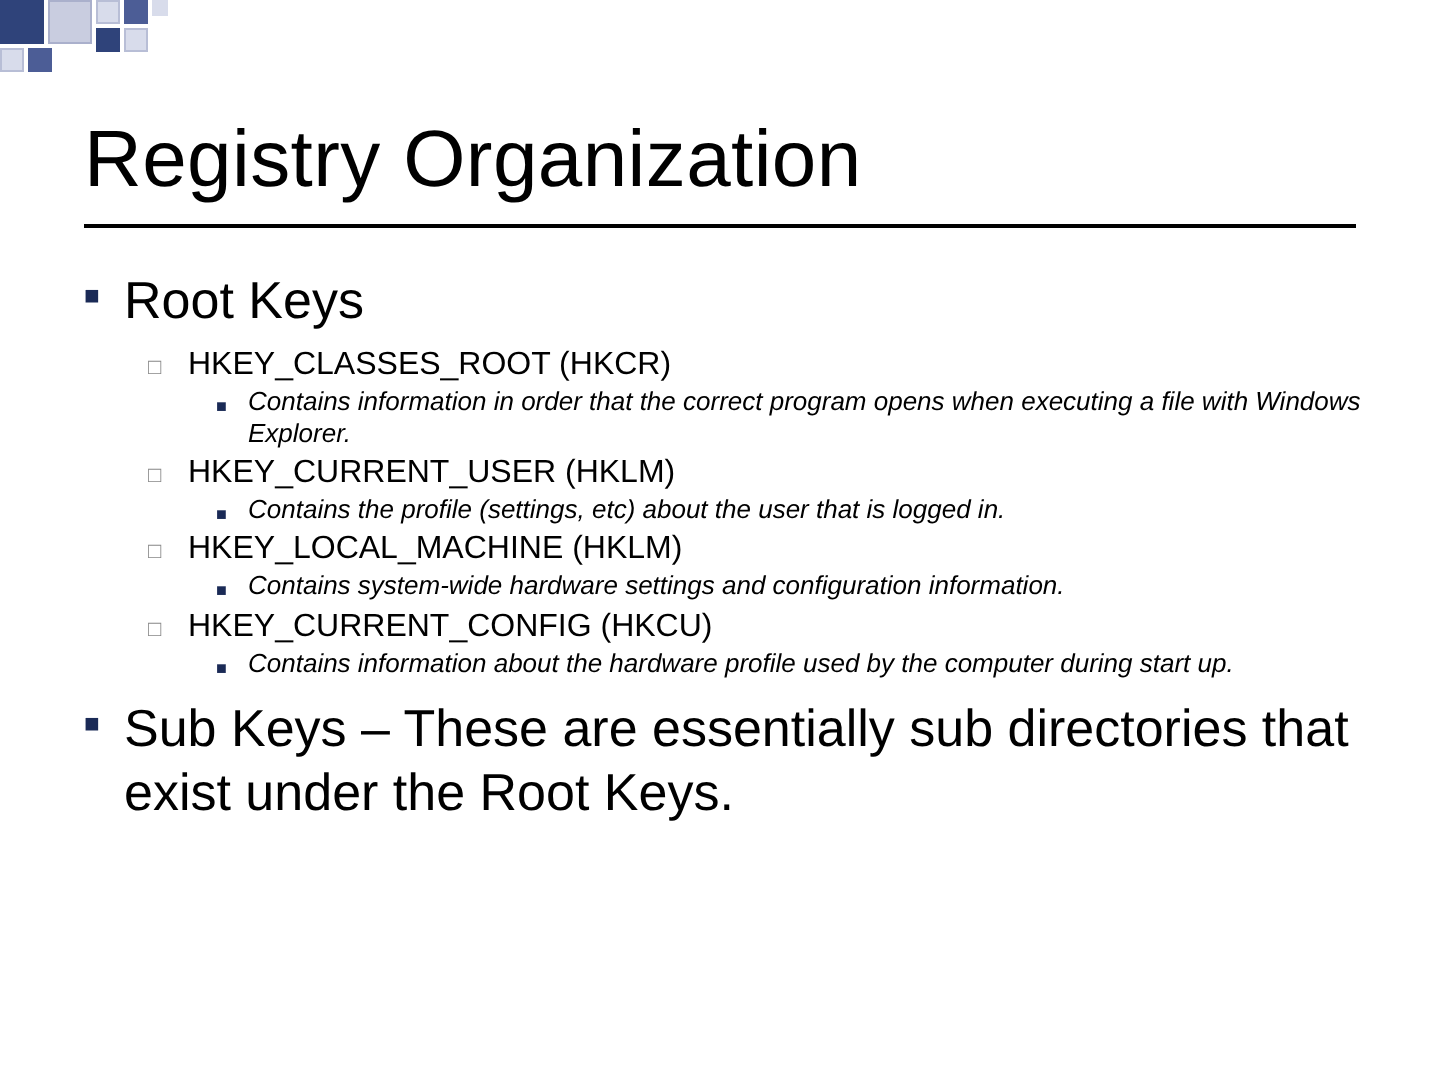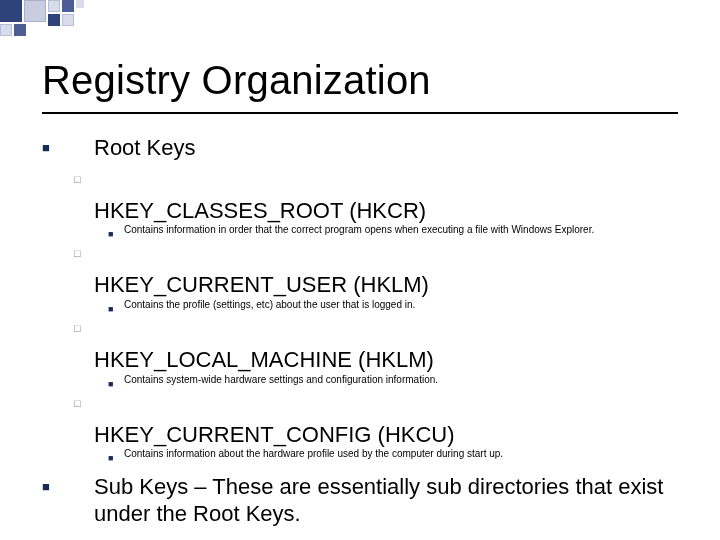--- a/index.html
+++ b/index.html
@@ -62,53 +62,52 @@
     margin-bottom: 6px;
   }
   .b1 > .mk {
     flex: 0 0 20px;
     font-size: 13px;
     color: #1a2a56;
     padding-top: 6px;
   }
   .b1 > .ct {
     flex: 1;
-    font-size: 22px;
-    margin-left: 32px;
+    font-size: 26px;
   }
   .b2 {
     display: flex;
     margin-left: 32px;
     margin-bottom: 0px;
   }
   .b2 > .mk {
     flex: 0 0 20px;
     font-size: 11px;
     color: #888;
     padding-top: 5px;
   }
   .b2 > .ct {
     flex: 1;
-    font-size: 22px;
-    margin-top: 29px;
+    font-size: 16px;
   }
   .b3 {
     display: flex;
     margin-left: 66px;
     margin-bottom: 2px;
   }
   .b3 > .mk {
     flex: 0 0 16px;
     font-size: 9px;
     color: #1a2a56;
     padding-top: 5px;
   }
   .b3 > .ct {
     flex: 1;
-    font-size: 10px;
+    font-size: 13px;
+    font-style: italic;
   }
   .mk-square-filled::before { content: "■"; }
   .mk-square-open::before { content: "□"; }
 </style>
 </head>
 <body>
 
 <div class="slide">
 
   <div class="deco">

